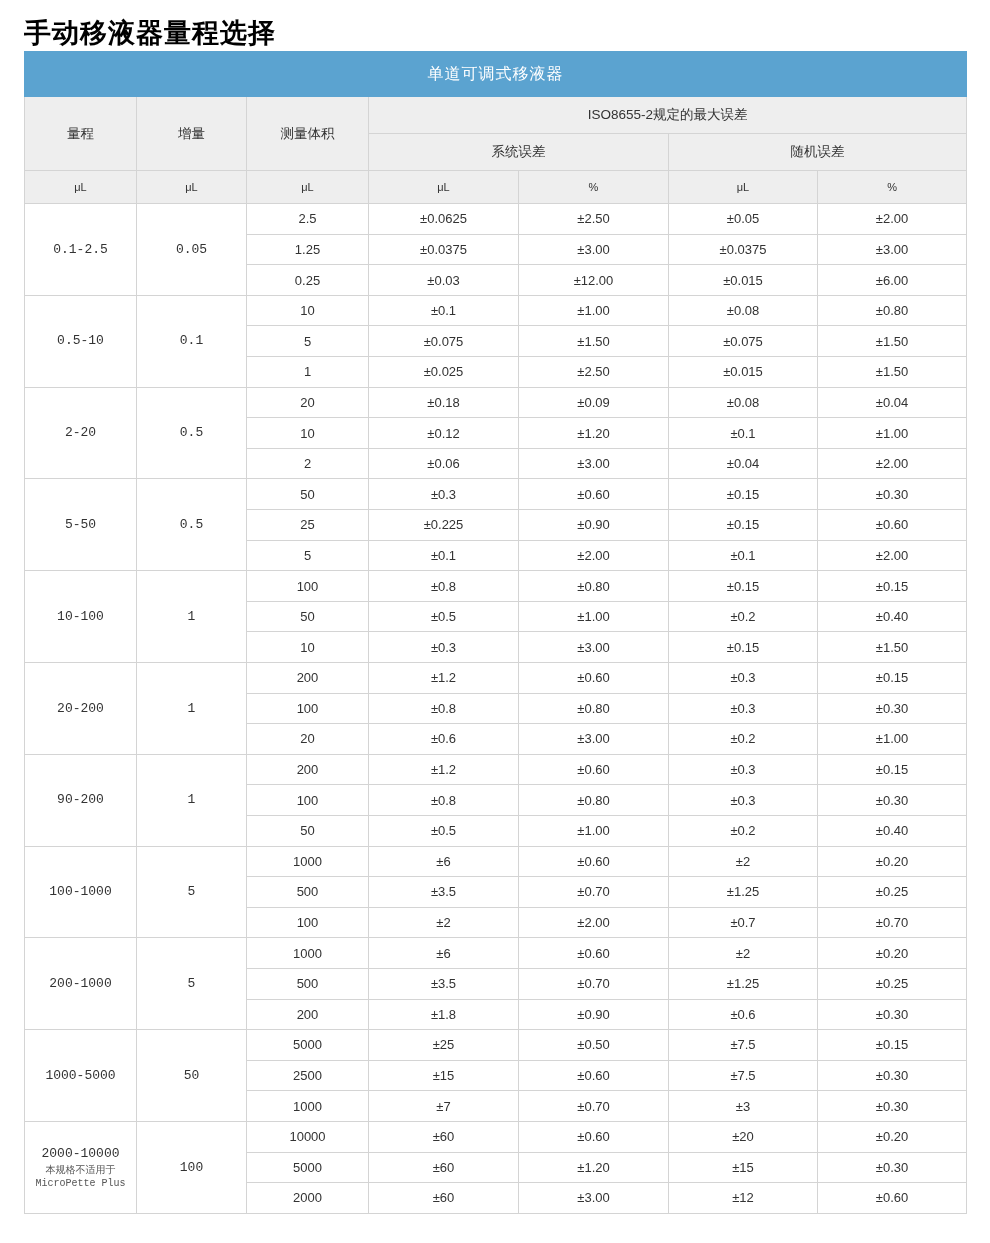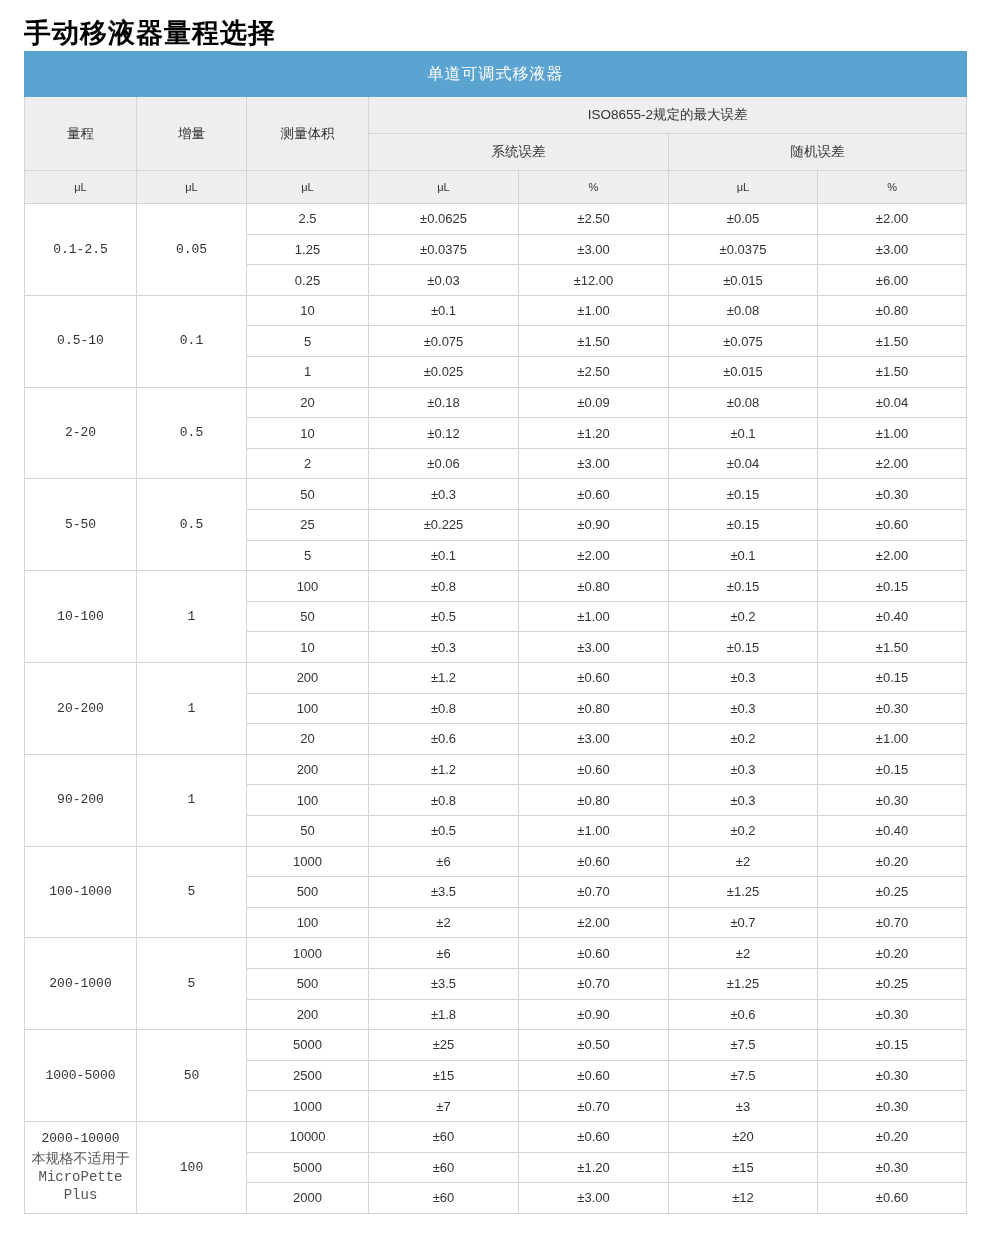--- a/index.html
+++ b/index.html
@@ -73,21 +73,21 @@
     margin-top: 48px;
   }
   .grp {
     font-size: 13.5px;
     color: #333333;
     line-height: 1.35;
     font-family: Liberation Mono, monospace;
   }
   .grp .note {
     display: block;
-    font-size: 14px;
+    font-size: 10px;
     color: #555555;
     line-height: 1.3;
     margin-top: 2px;
   }
   td.data {
     height: 29.6px;
     font-size: 13px;
     color: #333333;
   }
   .col1 { width: 112px; }

